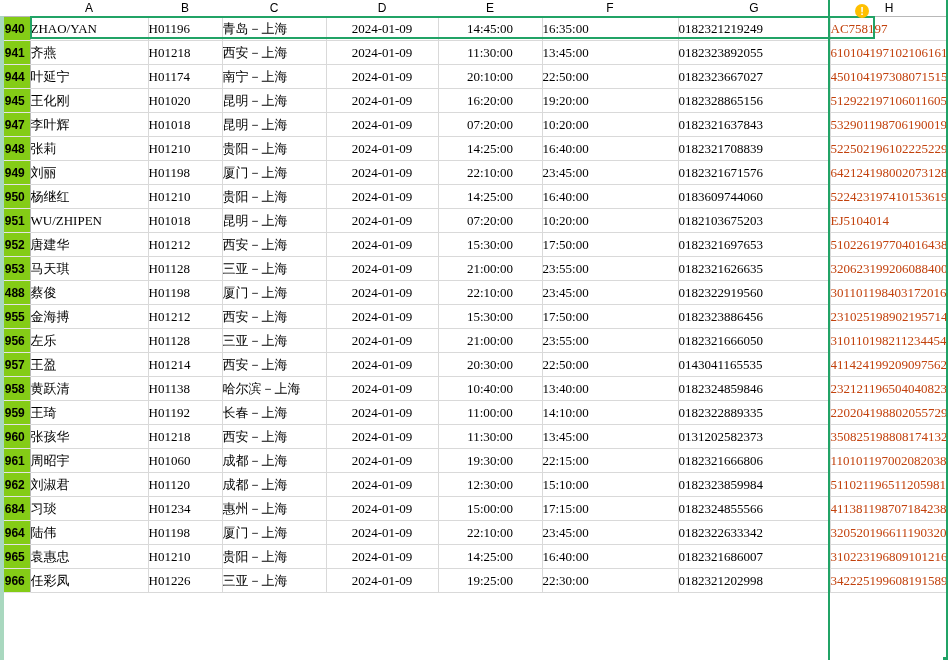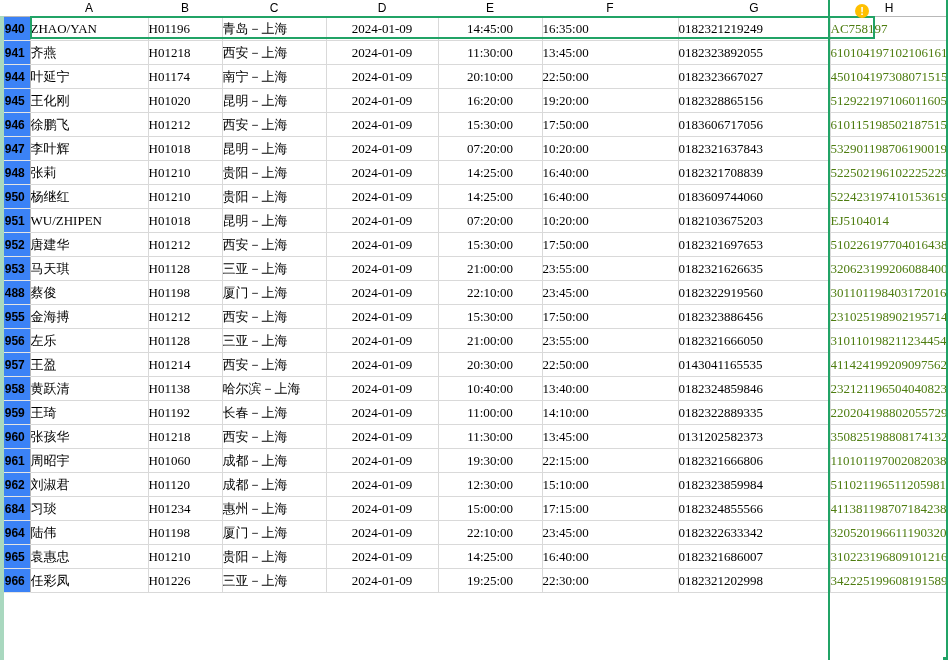--- a/index.html
+++ b/index.html
@@ -42,21 +42,21 @@
     font-family: "Liberation Sans", sans-serif;
     color: #000000;
     vertical-align: middle;
   }
   tr.colheads td.corner {
     background: #ffffff;
   }
   
   td.rowhead {
     width: 30px;
-    background: #3b82f6;
+    background: #84cc16;
     border-right: 1px solid #b8b8b8;
     border-bottom: 1px solid #e4e4e4;
     text-align: center;
     font-size: 12px;
     font-family: "Liberation Sans", sans-serif;
     color: #000000;
     font-weight: bold;
   }
   td.datacell {
     height: 23px;
@@ -74,21 +74,21 @@
   .cE { width: 104px; }
   .cF { width: 136px; }
   .cG { width: 152px; }
   .cH { width: 118px; }
 
   .cen { text-align: center; padding-left: 0; }
   .lft { text-align: left; }
 
   
   td.colH {
-    color: #4d7c0f;
+    color: #c2410c;
     border-right: none;
   }
   .selection-band {
     position: absolute;
     top: 0;
     right: 0;
     width: 120px;
     height: 660px;
     border-left: 2px solid #21a366;
     border-right: 2px solid #21a366;
@@ -195,51 +195,51 @@
           <td class="datacell cA lft">王化刚</td>
           <td class="datacell cB lft">H01020</td>
           <td class="datacell cC lft">昆明－上海</td>
           <td class="datacell cD cen">2024-01-09</td>
           <td class="datacell cE cen">16:20:00</td>
           <td class="datacell cF lft">19:20:00</td>
           <td class="datacell cG lft">0182328865156</td>
           <td class="datacell cH lft colH">512922197106011605</td>
         </tr>
         <tr>
-          <td class="rowhead">946</td>
-          <td class="datacell cA lft">徐鹏飞</td>
-          <td class="datacell cB lft">H01212</td>
-          <td class="datacell cC lft">西安－上海</td>
-          <td class="datacell cD cen">2024-01-09</td>
-          <td class="datacell cE cen">15:30:00</td>
-          <td class="datacell cF lft">17:50:00</td>
-          <td class="datacell cG lft">0183606717056</td>
-          <td class="datacell cH lft colH">610115198502187515</td>
-        </tr>
-        <tr>
           <td class="rowhead">947</td>
           <td class="datacell cA lft">李叶辉</td>
           <td class="datacell cB lft">H01018</td>
           <td class="datacell cC lft">昆明－上海</td>
           <td class="datacell cD cen">2024-01-09</td>
           <td class="datacell cE cen">07:20:00</td>
           <td class="datacell cF lft">10:20:00</td>
           <td class="datacell cG lft">0182321637843</td>
           <td class="datacell cH lft colH">532901198706190019</td>
         </tr>
         <tr>
           <td class="rowhead">948</td>
           <td class="datacell cA lft">张莉</td>
           <td class="datacell cB lft">H01210</td>
           <td class="datacell cC lft">贵阳－上海</td>
           <td class="datacell cD cen">2024-01-09</td>
           <td class="datacell cE cen">14:25:00</td>
           <td class="datacell cF lft">16:40:00</td>
           <td class="datacell cG lft">0182321708839</td>
           <td class="datacell cH lft colH">522502196102225229</td>
+        </tr>
+        <tr>
+          <td class="rowhead">949</td>
+          <td class="datacell cA lft">刘丽</td>
+          <td class="datacell cB lft">H01198</td>
+          <td class="datacell cC lft">厦门－上海</td>
+          <td class="datacell cD cen">2024-01-09</td>
+          <td class="datacell cE cen">22:10:00</td>
+          <td class="datacell cF lft">23:45:00</td>
+          <td class="datacell cG lft">0182321671576</td>
+          <td class="datacell cH lft colH">642124198002073128</td>
         </tr>
         <tr>
           <td class="rowhead">950</td>
           <td class="datacell cA lft">杨继红</td>
           <td class="datacell cB lft">H01210</td>
           <td class="datacell cC lft">贵阳－上海</td>
           <td class="datacell cD cen">2024-01-09</td>
           <td class="datacell cE cen">14:25:00</td>
           <td class="datacell cF lft">16:40:00</td>
           <td class="datacell cG lft">0183609744060</td>

